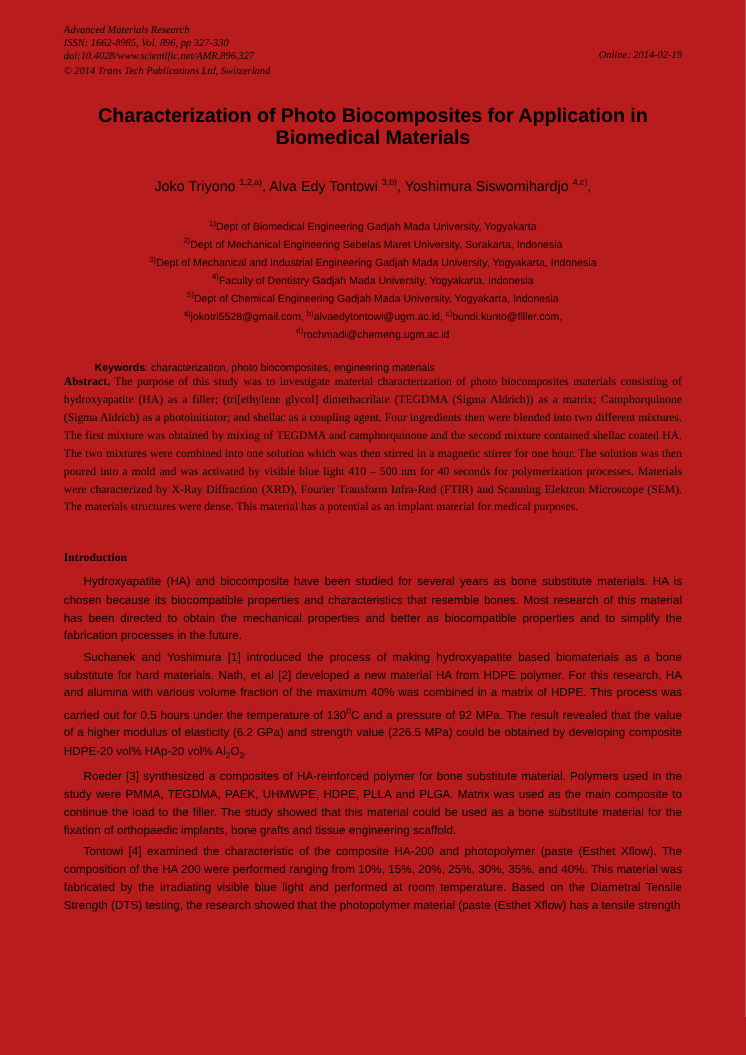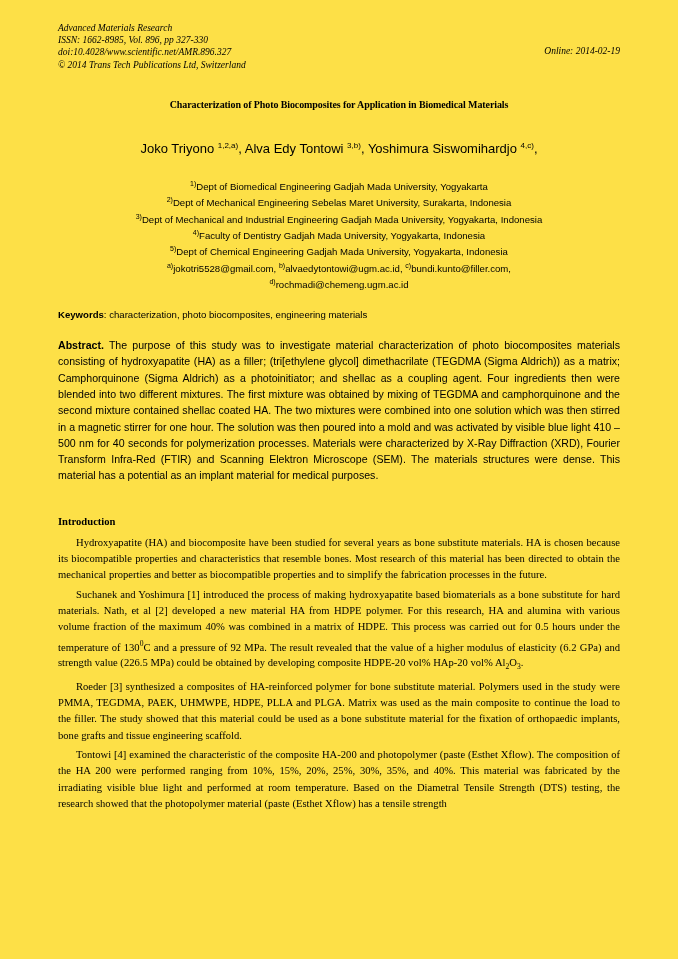--- a/index.html
+++ b/index.html
@@ -3,21 +3,21 @@
 <meta charset="utf-8">
 <style>
   html, body {
     margin: 0;
     padding: 0;
     background: #c8c8c8;
   }
   .page {
     width: 678px;
     height: 959px;
-    background: #fde047;
+    background: #b91c1c;
     position: relative;
     box-sizing: border-box;
     padding: 22px 58px 0 58px;
     font-family: "Liberation Serif", serif;
     color: #000000;
     overflow: hidden;
   }
   .header-row {
     display: flex;
     justify-content: space-between;
@@ -34,23 +34,23 @@
     white-space: nowrap;
   }
   .header-right {
     font-style: italic;
     font-size: 9.5px;
     padding-top: 0px;
     margin-top: 23px;
   }
   .title {
     text-align: center;
-    font-family: Liberation Serif, serif;
+    font-family: Liberation Sans, sans-serif;
     font-weight: bold;
-    font-size: 10px;
+    font-size: 18px;
     line-height: 20px;
     margin-top: 24px;
     letter-spacing: -0.1px;
   }
   .authors {
     text-align: center;
     font-family: "Liberation Sans", sans-serif;
     font-size: 13px;
     line-height: 25px;
     margin-top: 18px;
@@ -73,39 +73,39 @@
   .affil div {
     white-space: nowrap;
   }
   .keywords {
     font-family: "Liberation Sans", sans-serif;
     font-size: 9.6px;
     margin-top: 18px;
   }
   .keywords b {
     font-weight: bold;
+    margin-left: 28px;
   }
   .abstract {
-    font-family: Liberation Sans, sans-serif;
+    font-family: Liberation Serif, serif;
     font-size: 10.6px;
     line-height: 16.3px;
     text-align: justify;
-    margin-top: 17px;
   }
   .abstract b {
     font-weight: bold;
   }
   .section-head {
     font-family: "Liberation Serif", serif;
     font-weight: bold;
     font-size: 10.6px;
     margin-top: 32px;
   }
   .body-par {
-    font-family: Liberation Serif, serif;
+    font-family: Liberation Sans, sans-serif;
     font-size: 10.6px;
     line-height: 16.3px;
     text-align: justify;
     text-indent: 18px;
     margin-top: 3px;
   }
   .body-par.first {
     margin-top: 8px;
   }
   sub { font-size: 7.6px; vertical-align: sub; }

